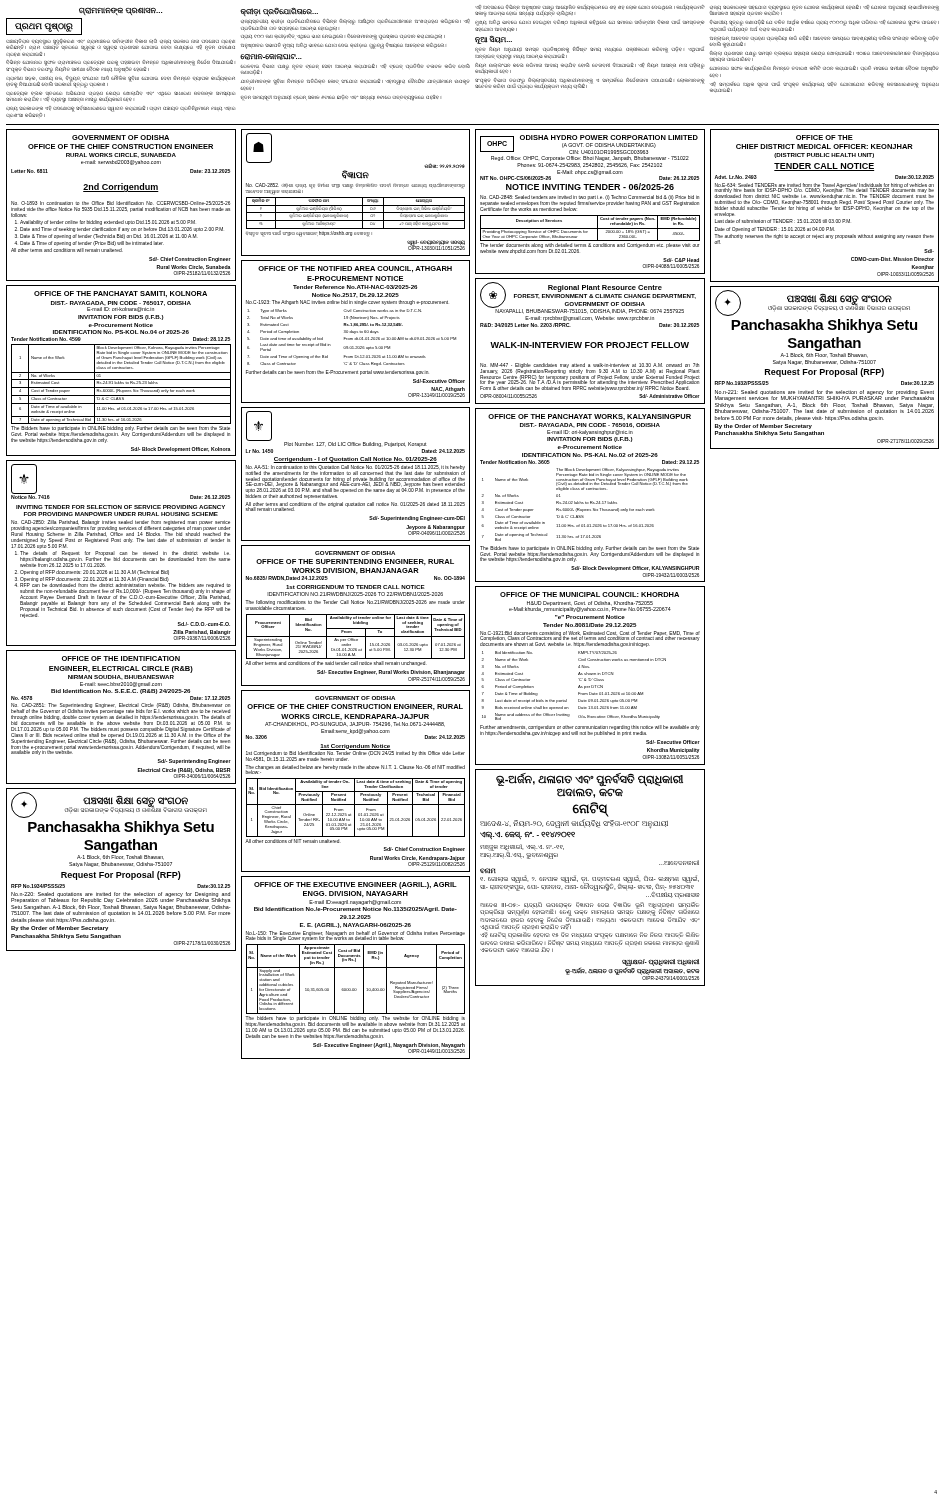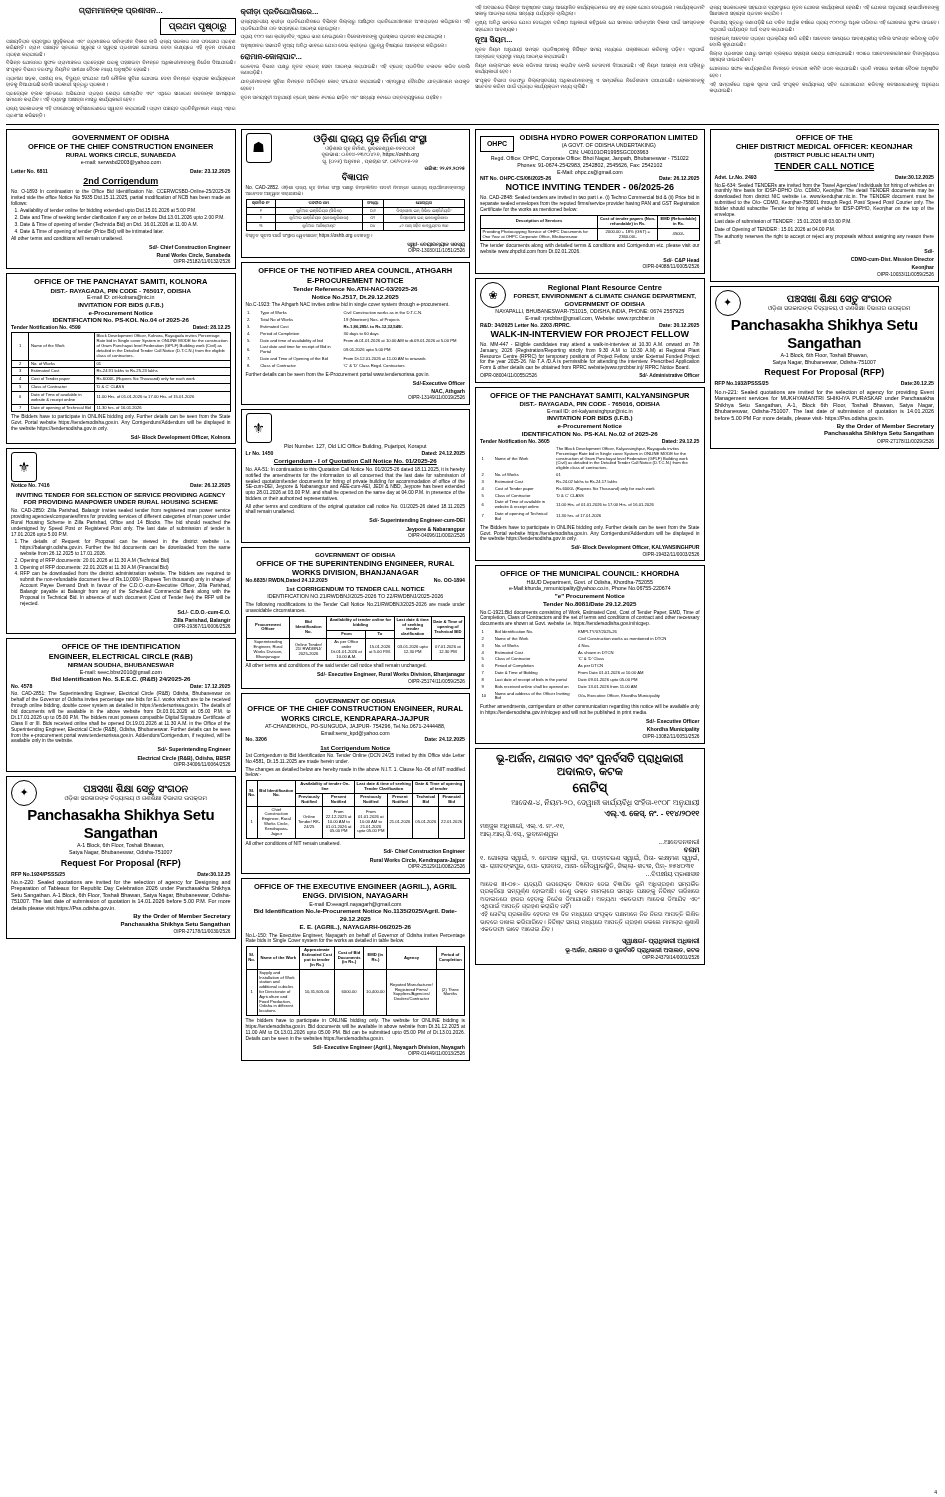--- a/index.html
+++ b/index.html
@@ -24,21 +24,21 @@
   .mast-place { font-size:9.5px; line-height:1.45; flex:0 0 auto; }
   .mast-spacer{flex:1;}
   .mast-right { font-size:28px; font-weight:bold; letter-spacing:1px; }
 
   
   .band { display:flex; gap:5px; }
   .col { flex:1; }
 
   .sec-head { text-align:center; font-weight:bold; font-size:8px; margin:2px 0 2px; }
   .boxhead { display:inline-block; border:1.5px solid #000; padding:2px 8px; font-weight:bold; font-size:9px; }
-  .center{text-align:right;}
+  .center{text-align:left;}
 
   .news-col p { margin:0 0 2.5px; text-align:justify; font-size:5.1px; line-height:1.26; }
   .news-head { font-weight:bold; font-size:7.5px; margin:3px 0 2px; }
 
   hr.rule { border:0; border-top:1px solid #000; margin:3px 0; }
 
   
   .ads { margin-top:4px; }
   .ad { border:1px solid #000; padding:3px 4px; margin-bottom:4px; overflow:hidden; }
   .ad .t1 { text-align:center; font-weight:bold; font-size:7.5px; line-height:1.25; }
@@ -126,21 +126,21 @@
 
       <div class="ad">
         <div class="t1">GOVERNMENT OF ODISHA</div>
         <div class="t1">OFFICE OF THE CHIEF CONSTRUCTION ENGINEER</div>
         <div class="t2">RURAL WORKS CIRCLE, SUNABEDA</div>
         <div class="t3">e-mail: serwsbd2003@yahoo.com</div>
         <div class="row" style="margin-top:2px;">
           <span>Letter No. 6811</span>
           <span>Date: 23.12.2025</span>
         </div>
-        <div class="mid und" style="margin:2px 0;text-decoration:underline;">2nd Corrigendum</div>
+        <div class="mid und" style="margin:8px 0;text-decoration:underline;">2nd Corrigendum</div>
         <div class="body">
           <p>No. O-1893 In continuation to the Office Bid Identification No. CCERWCSBD-Online-25/2025-26 invited vide the office Notice No 5935 Dtd.15.11.2025, partial modification of NCB has been made as follows:</p>
           <ol class="tight">
             <li>Availability of tender online for bidding extended upto Dtd.15.01.2026 at 5.00 P.M.</li>
             <li>Date and Time of seeking tender clarification if any on or before Dtd.13.01.2026 upto 2.00 P.M.</li>
             <li>Date &amp; Time of opening of tender (Technicla Bid) on Dtd. 16.01.2026 at 11.00 A.M.</li>
             <li>Date &amp; Time of opening of tender (Price Bid) will be intimated later.</li>
           </ol>
           <p>All other terms and conditions will remain unaltered.</p>
         </div>
@@ -270,26 +270,20 @@
         <div class="oipr">OIPR-27178/11/0030/2526</div>
       </div>
 
     </div>
 
     <div class="col">
 
       <div class="ad">
         <div class="ad-flex">
           <div class="emblem">☗</div>
-          <div style="flex:1">
-            <div class="or-head">ଓଡ଼ିଶା ରାଜ୍ୟ ଗୃହ ନିର୍ମାଣ ସଂସ୍ଥା</div>
-            <div class="t3">ଓଡ଼ିଶାର ଗୃହ ନିର୍ମାଣ, ଭୁବନେଶ୍ୱର-୭୫୧୦୦୧</div>
-            <div class="t3">ଦୂରଭାଷ: ୦୬୭୪-୨୩୯୦୪୨୬, https://oshb.org</div>
-            <div class="t3">ସୂ. (୦୨୫) ଅନୁମାନ , ପ୍ରଚାର ସଂ. ୦୧/୨୦୨୫-୨୬</div>
-          </div>
         </div>
         <div class="row" style="justify-content:flex-end;">
           <span>ତାରିଖ: ୨୨.୧୨.୨୦୨୫</span>
         </div>
         <div class="mid" style="margin:1px 0;">ବିଜ୍ଞାପନ</div>
         <div class="body">
             <p>No. CAD-2852. ଓଡ଼ିଶା ରାଜ୍ୟ ଗୃହ ନିର୍ମାଣ ସଂସ୍ଥା ପକ୍ଷରୁ ନିମ୍ନଲିଖିତ ପଦବୀ ନିମନ୍ତେ ଯୋଗ୍ୟ ପ୍ରାର୍ଥୀମାନଙ୍କଠାରୁ ଆବେଦନ ଆହ୍ୱାନ କରାଯାଉଛି।</p>
           </div>
         <table class="tbl">
           <tbody>
@@ -587,32 +581,32 @@
             <div class="t2">FOREST, ENVIRONMENT &amp; CLIMATE CHANGE DEPARTMENT,</div>
             <div class="t2">GOVERNMENT OF ODISHA</div>
           </div>
         </div>
         <div class="t3">NAYAPALLI, BHUBANESWAR-751015, ODISHA,INDIA, PHONE: 0674 2557925</div>
         <div class="t3">E-mail: rprcbbsr@gmail.com, Website: www.rprcbbsr.in</div>
         <div class="row">
           <span>R&amp;D: 34/2025 Letter No. 2203 /RPRC.</span>
           <span>Date: 30.12.2025</span>
         </div>
-        <div class="mid" style="margin:1px 0;">WALK-IN-INTERVIEW FOR PROJECT FELLOW</div>
+        <div class="mid" style="margin:12px 0;">WALK-IN-INTERVIEW FOR PROJECT FELLOW</div>
         <div class="body">
             <p>No. MM-447 - Eligible candidates may attend a walk-in-interview at 10.30 A.M. onward on 7th January, 2026 (Registration/Reporting strictly from 9.30 A.M to 10.30 A.M) at Regional Plant Resource Centre (RPRC) for temporary positions of Project Fellow, under External Funded Project for the year 2025-26. No T.A /D.A is permissible for attending the interview. Prescribed Application Form &amp; other details can be obtained from RPRC website(www.rprcbbsr.in)/ RPRC Notice Board.</p>
           </div>
         <div class="row" style="font-weight:normal;font-size:4.8px;">
           <span>OIPR-08004/11/0055/2526</span>
           <span style="font-weight:bold">Sd/- Administrative Officer</span>
         </div>
       </div>
 
       <div class="ad">
-        <div class="t1">OFFICE OF THE PANCHAYAT SAMITI, KALYANSINGPUR</div>
+        <div class="t1">OFFICE OF THE PANCHAYAT WORKS, KALYANSINGPUR</div>
         <div class="t2">DIST.- RAYAGADA, PIN CODE - 765016, ODISHA</div>
         <div class="t3">E-mail ID: ori-kalyansinghpur@nic.in</div>
         <div class="t2">INVITATION FOR BIDS (I.F.B.)</div>
         <div class="t2">e-Procurement Notice</div>
         <div class="t2">IDENTIFICATION No. PS-KAL No.02 of 2025-26</div>
         <div class="row">
           <span>Tender Notification No. 3605</span>
           <span>Dated: 29.12.25</span>
         </div>
         <table class="tbl" style="border:0">

